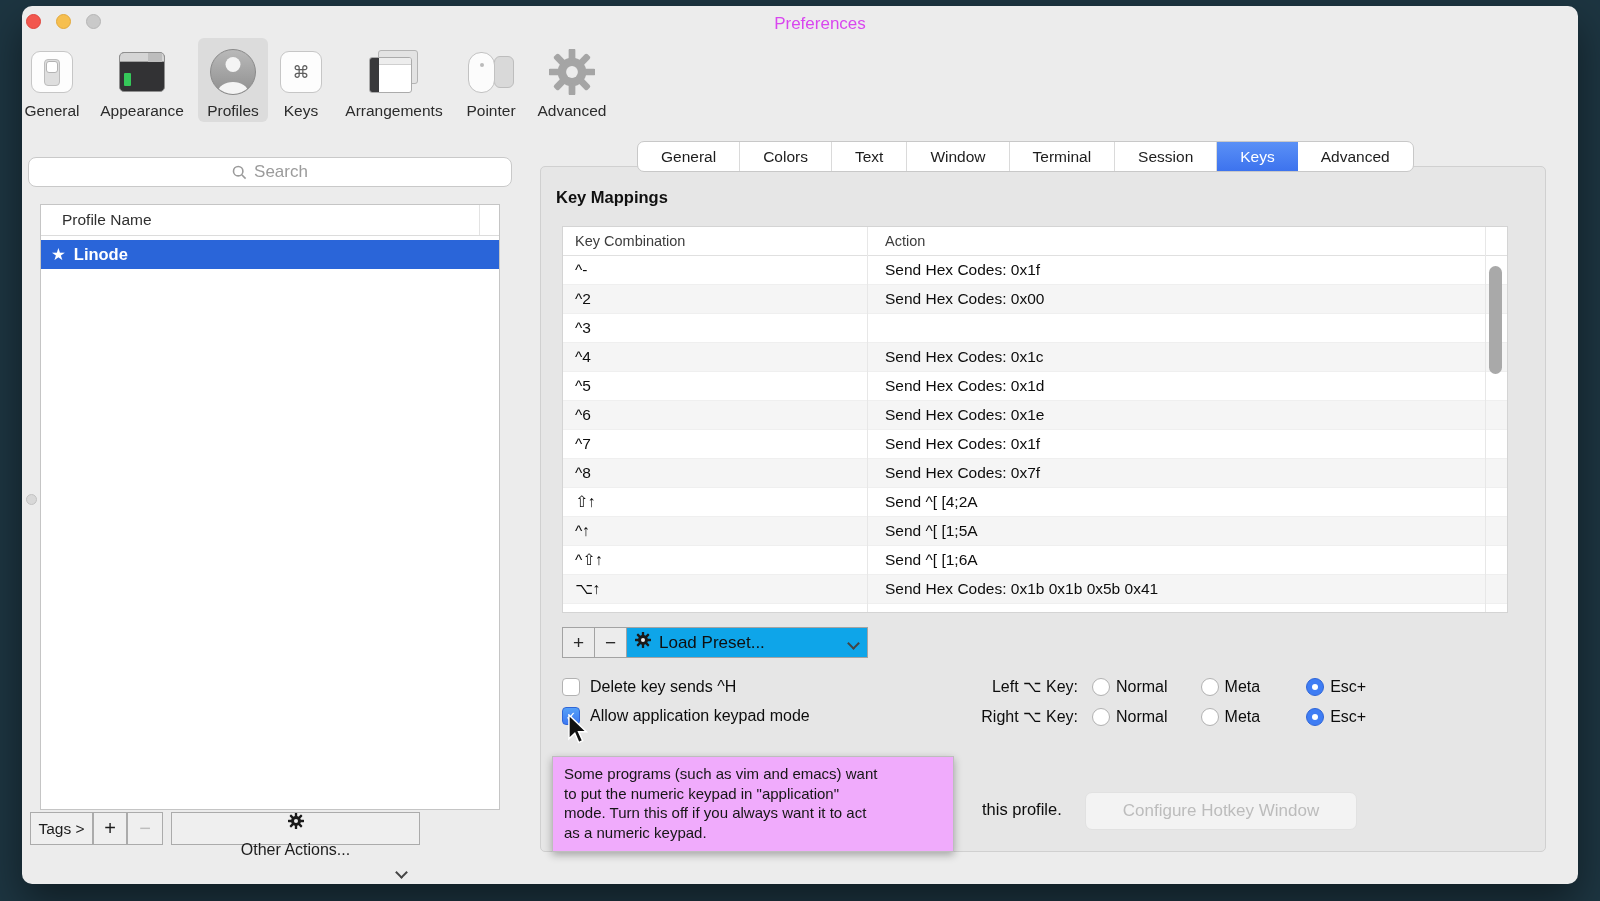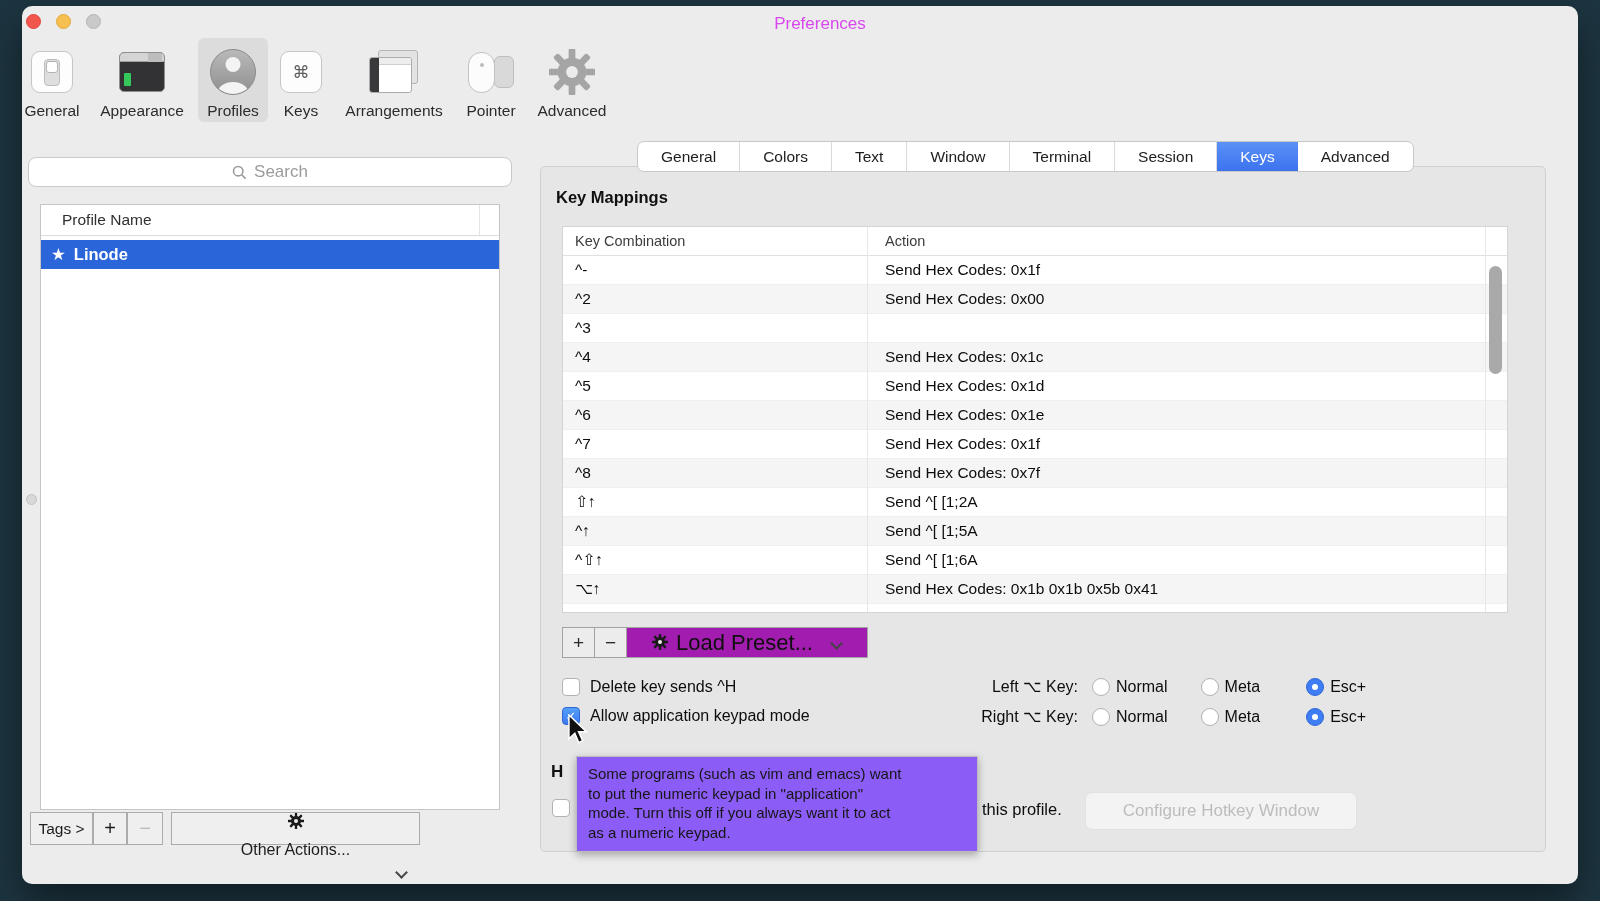--- a/index.html
+++ b/index.html
@@ -82,21 +82,21 @@
   .thead .th2 { position:absolute; left:322px; }
   .tr { height:29px; display:flex; align-items:center; position:relative; font-size:15.5px; color:#0d0d0d; border-bottom:1px solid #efefef; }
   .tr:nth-child(even) { background:#f5f5f5; }
   .tr .td-key { padding-left:12px; width:304px; }
   .tr .td-action { position:absolute; left:322px; right:26px; white-space:nowrap; overflow:hidden; }
   .scroll-thumb { left:1489px; top:266px; width:13px; height:108px; background:#a9a9a9; border-radius:7px; }
 
   .mini { position:absolute; top:627px; height:31px; background:#ececec; border:1px solid #a3a3a3; display:flex; align-items:center; justify-content:center; font-size:19px; color:#2a2a2a; }
   .mini.add { left:562px; width:33px; }
   .mini.rem { left:594px; width:33px; }
-  .preset { left:626px; top:627px; width:242px; height:31px; background:#a21caf; border:1px solid #a3a3a3; display:flex; align-items:center; padding:0 25px; gap:8px; font-size:22px; color:#0f0f0f; }
+  .preset { left:626px; top:627px; width:242px; height:31px; background:#0ea5e9; border:1px solid #a3a3a3; display:flex; align-items:center; padding:0 8px; gap:8px; font-size:17px; color:#0f0f0f; }
 
   .cb-col { left:562px; top:678px; display:flex; flex-direction:column; gap:11px; }
   .cb-row { display:flex; align-items:flex-start; gap:10px; height:18px; }
   .cb { width:18px; height:18px; border-radius:4px; background:#fff; border:1px solid #b2b2b2; display:flex; align-items:center; justify-content:center; }
   .cb.checked { background:linear-gradient(#55a0f7,#3c78f2); border:1px solid #2f66d8; color:#fff; font-size:13px; font-weight:bold; }
   .cb-label { font-size:16px; color:#0d0d0d; white-space:nowrap; }
 
   .radio-col { left:946px; top:677px; display:flex; flex-direction:column; gap:11px; }
   .radio-row { display:flex; align-items:center; height:19px; }
   .r-label { width:132px; text-align:right; font-size:16px; color:#0d0d0d; white-space:nowrap; }
@@ -105,21 +105,21 @@
   .radio.sel::after { content:""; position:absolute; left:50%; top:50%; transform:translate(-50%,-50%); width:6px; height:6px; background:#fff; border-radius:50%; }
   .r-opt { display:flex; align-items:flex-start; font-size:16px; color:#0d0d0d; white-space:nowrap; }
   .r-opt.m1 { margin-left:14px; } .r-opt.m2 { margin-left:33px; } .r-opt.m3 { margin-left:46px; }
 
   .hk-frag { left:551px; top:762px; font-size:17px; font-weight:bold; color:#101010; z-index:1; }
   .hk-cb { left:552px; top:799px; width:18px; height:18px; border-radius:4px; background:#fff; border:1px solid #b2b2b2; z-index:1; }
   .hk-text { left:982px; top:800px; font-size:16.5px; color:#0d0d0d; z-index:1; }
   .hk-btn { left:1085px; top:792px; width:272px; height:38px; background:#f3f3f3; border:1px solid #e1e1e1; border-radius:7px;
             display:flex; align-items:center; justify-content:center; font-size:17px; color:#bcbcbc; z-index:1; }
 
-  .tooltip { left:576px; top:756px; width:402px; background:#8b5cf6; border:1px solid #bdbdbd; box-shadow:0 3px 8px rgba(0,0,0,.3);
+  .tooltip { left:552px; top:756px; width:402px; background:#f0abfc; border:1px solid #bdbdbd; box-shadow:0 3px 8px rgba(0,0,0,.3);
              padding:7px 11px 9px 11px; z-index:5; font-size:15px; line-height:19.5px; color:#161616; }
   .cursor { left:567px; top:714px; z-index:9; }
 </style>
 </head>
 <body>
 
 <div class="abs window"></div>
 <div class="abs light red"></div>
 <div class="abs light yellow"></div>
 <div class="abs light gray"></div>
@@ -291,21 +291,21 @@
       <div class="tr">
         <span class="td-key">^7</span>
                   <span class="td-action">Send Hex Codes: 0x1f</span>
       </div>
       <div class="tr">
         <span class="td-key">^8</span>
                   <span class="td-action">Send Hex Codes: 0x7f</span>
       </div>
       <div class="tr">
         <span class="td-key">⇧↑</span>
-                  <span class="td-action">Send ^[ [1;2A</span>
+                  <span class="td-action">Send ^[ [4;2A</span>
       </div>
       <div class="tr">
         <span class="td-key">^↑</span>
                   <span class="td-action">Send ^[ [1;5A</span>
       </div>
       <div class="tr">
         <span class="td-key">^⇧↑</span>
                   <span class="td-action">Send ^[ [1;6A</span>
       </div>
       <div class="tr">

